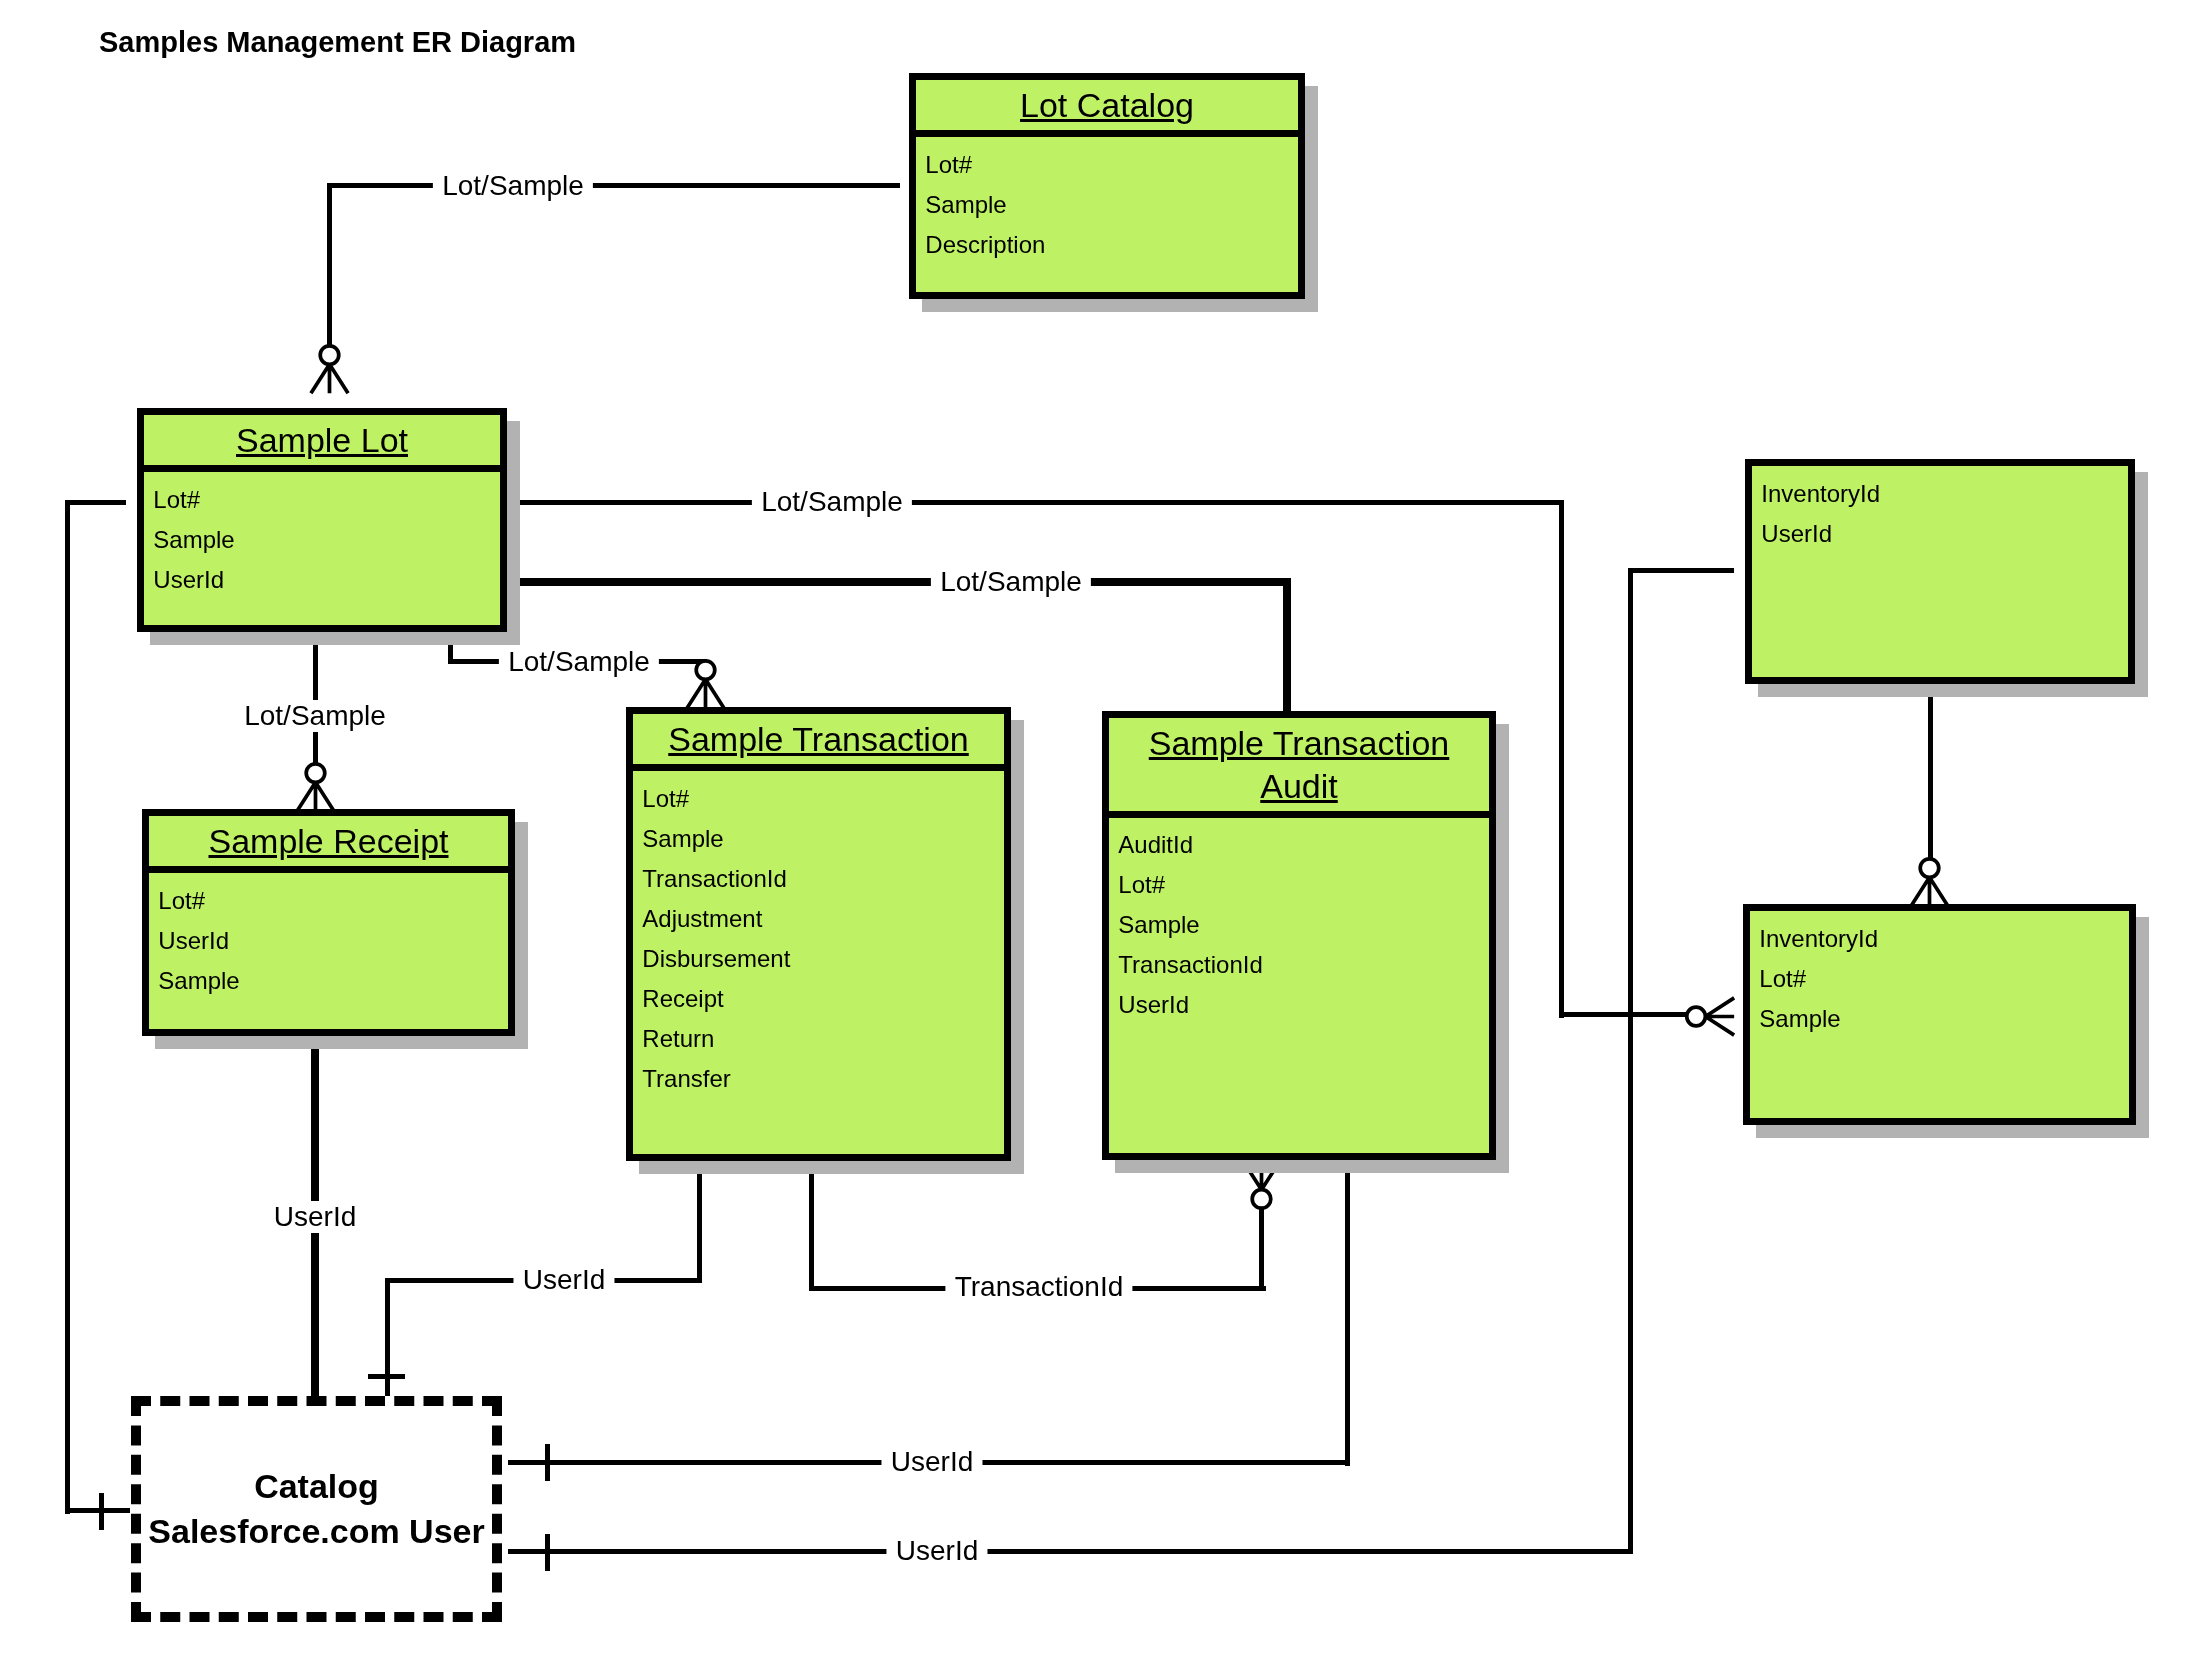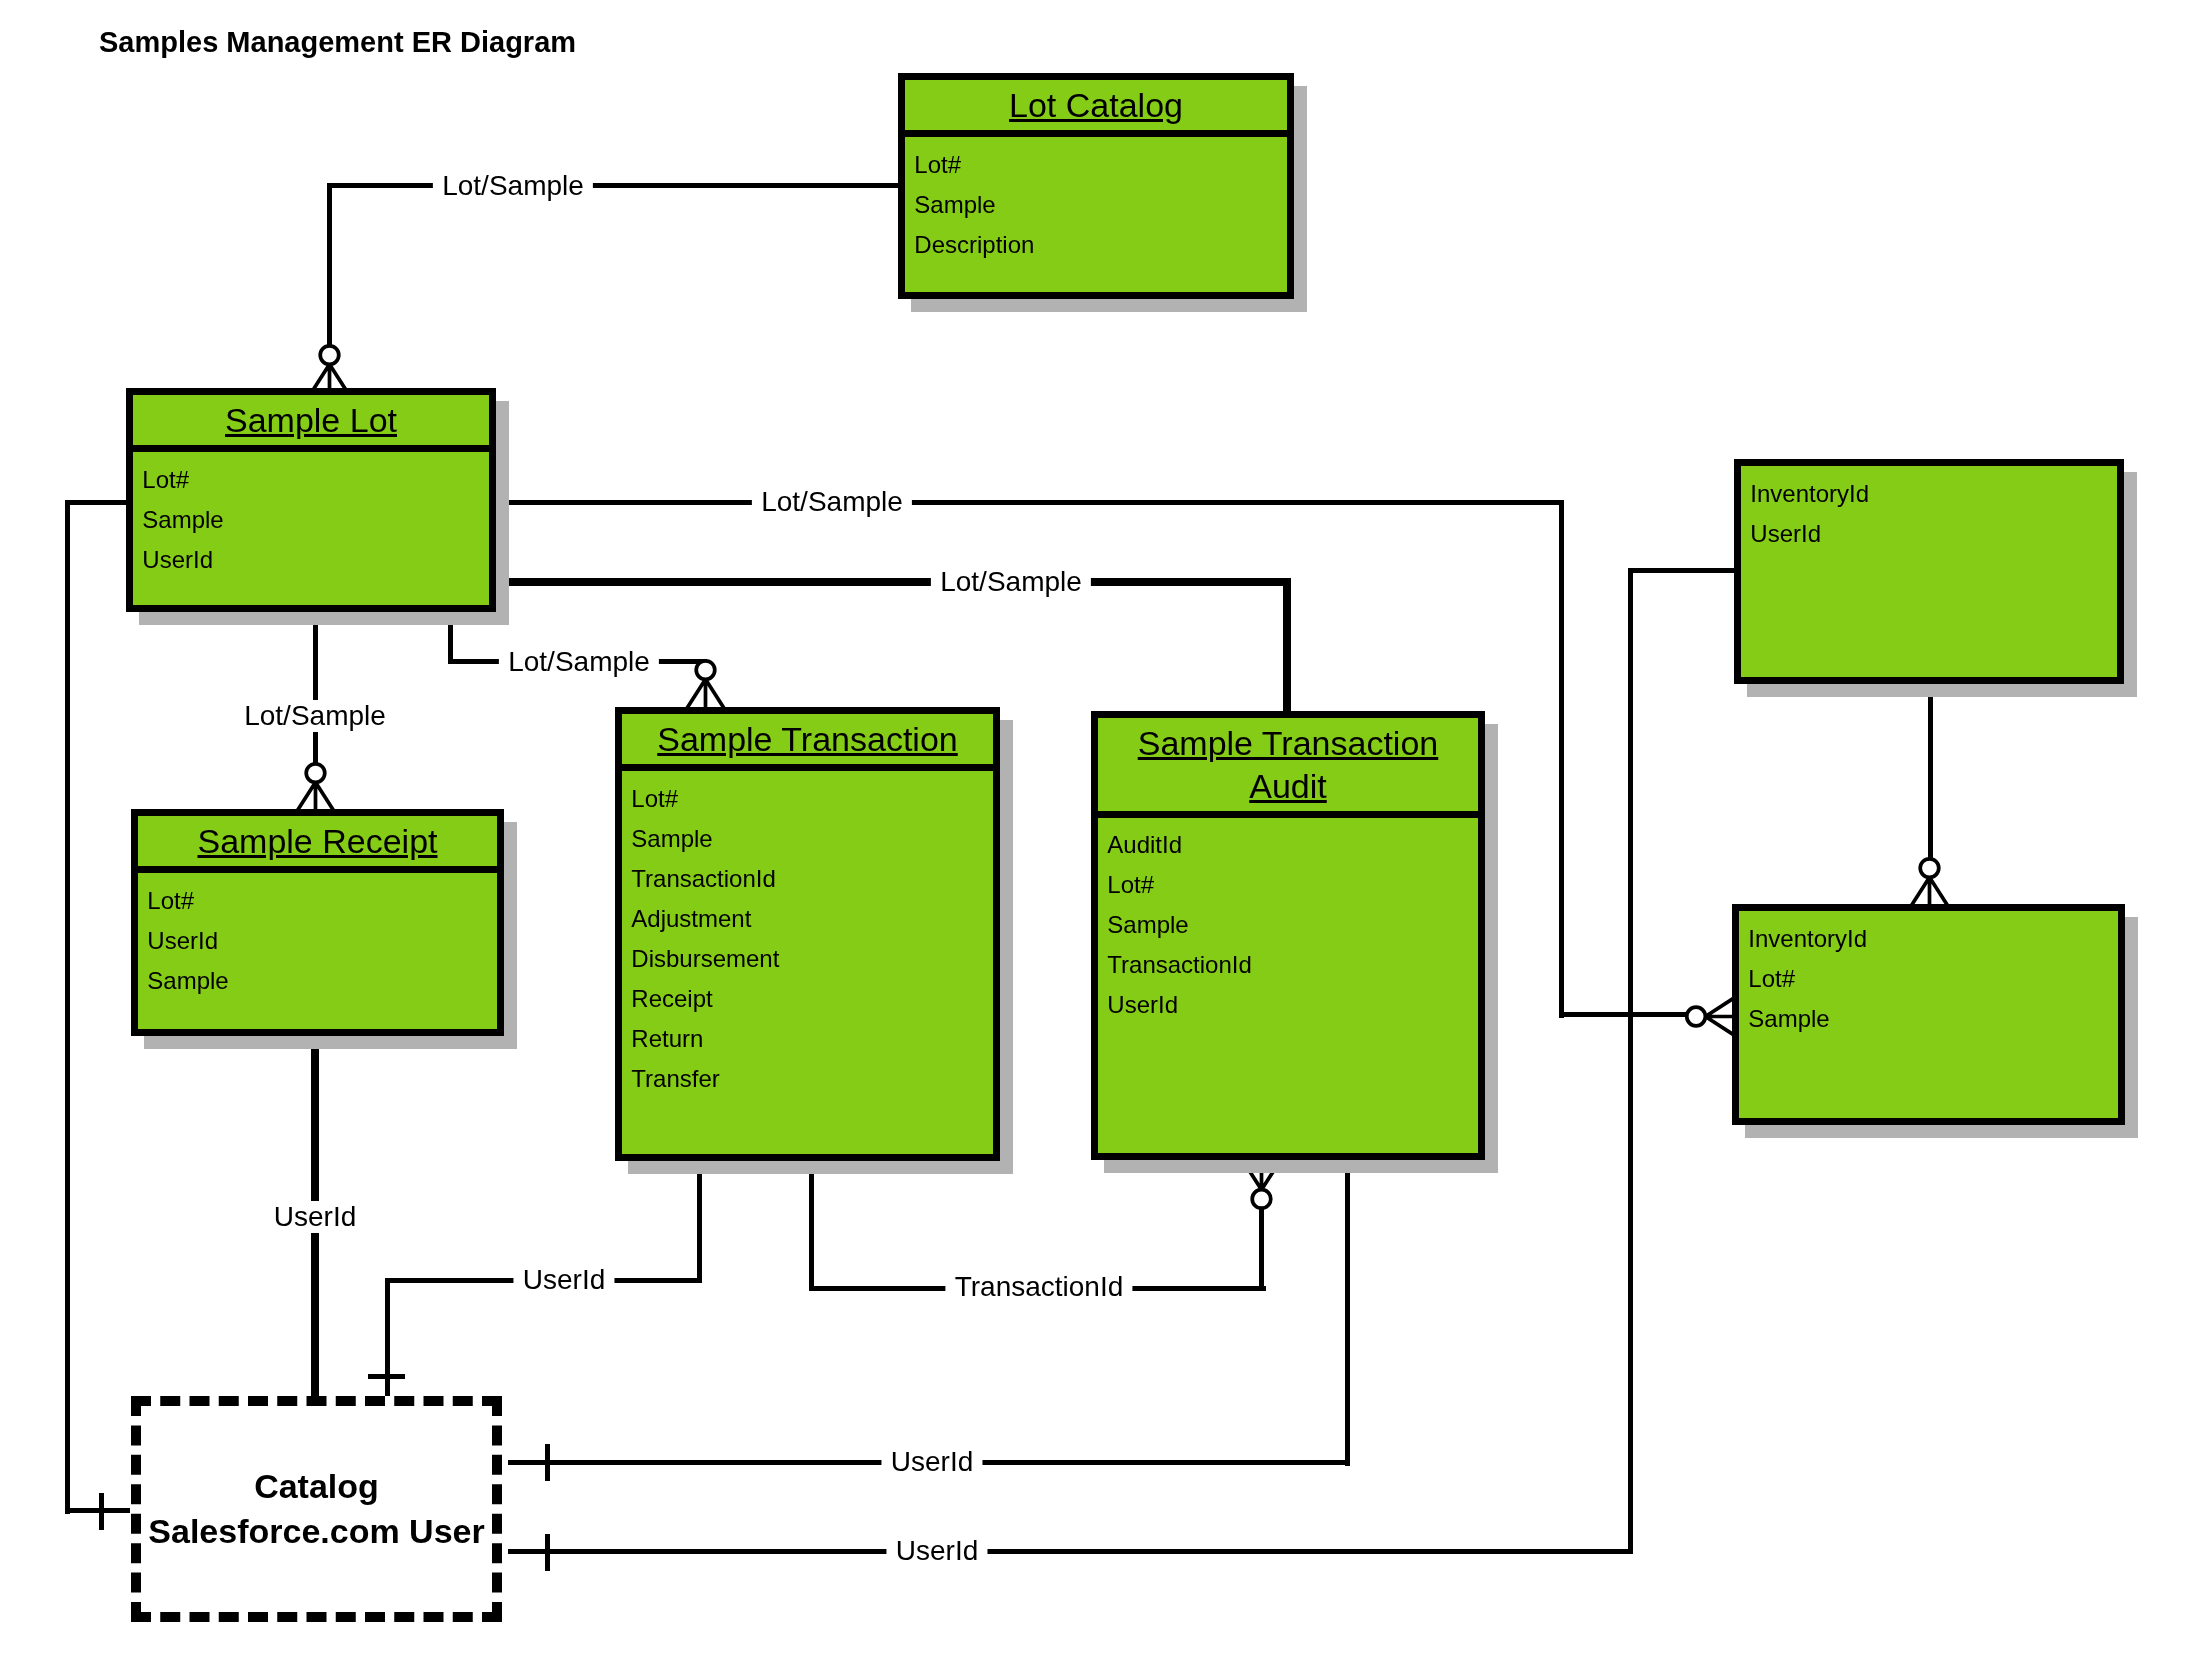--- a/index.html
+++ b/index.html
@@ -6,33 +6,34 @@
   .canvas{
     position:relative;width:2187px;height:1678px;background:#ffffff;
     font-family:"Liberation Sans",sans-serif;color:#000;overflow:hidden;
   }
   .diagram-title{
     position:absolute;left:99px;top:26px;
     font-size:29px;font-weight:bold;letter-spacing:0px;white-space:nowrap;
   }
   
   .entity{
-    position:absolute;background:#84cc16;border:7.5px solid #000;box-sizing:border-box;
+    position:absolute;background:#bef264;border:7.5px solid #000;box-sizing:border-box;
     box-shadow:13px 13px 0 #b2b2b2;
+    margin-left:11px;
   }
   .entity .etitle{
     border-bottom:7.5px solid #000;text-align:center;
     font-size:34px;line-height:50px;height:50px;white-space:nowrap;
   }
   .entity .etitle .u{text-decoration:underline;}
   .entity .etitle.twoline{height:89px;line-height:43px;padding-top:3.7px;}
   .entity .etitle.noline .u{text-decoration:none;}
   .entity .fields{padding:7.5px 0 0 9.3px;font-size:24px;line-height:40px;}
   .e-lot-catalog{left:898px;top:73px;width:396px;height:226px;}
-  .e-sample-lot{left:126px;top:388px;width:370px;height:224px;}
+  .e-sample-lot{left:126px;top:408px;width:370px;height:224px;}
   .e-sample-receipt{left:131px;top:809px;width:373px;height:227px;}
   .e-sample-transaction{left:615px;top:707px;width:385px;height:454px;}
   .e-audit{left:1091px;top:711px;width:394px;height:449px;}
   .e-sample-inventory{left:1734px;top:459px;width:390px;height:225px;}
   .e-inventory-item{left:1732px;top:904px;width:393px;height:221px;}
   .e-user{
     position:absolute;left:131px;top:1396px;width:371px;height:226px;
     border:10.3px dashed #000;box-sizing:border-box;background:#fff;
     display:flex;align-items:center;justify-content:center;text-align:center;
     font-size:34px;font-weight:bold;line-height:45px;

